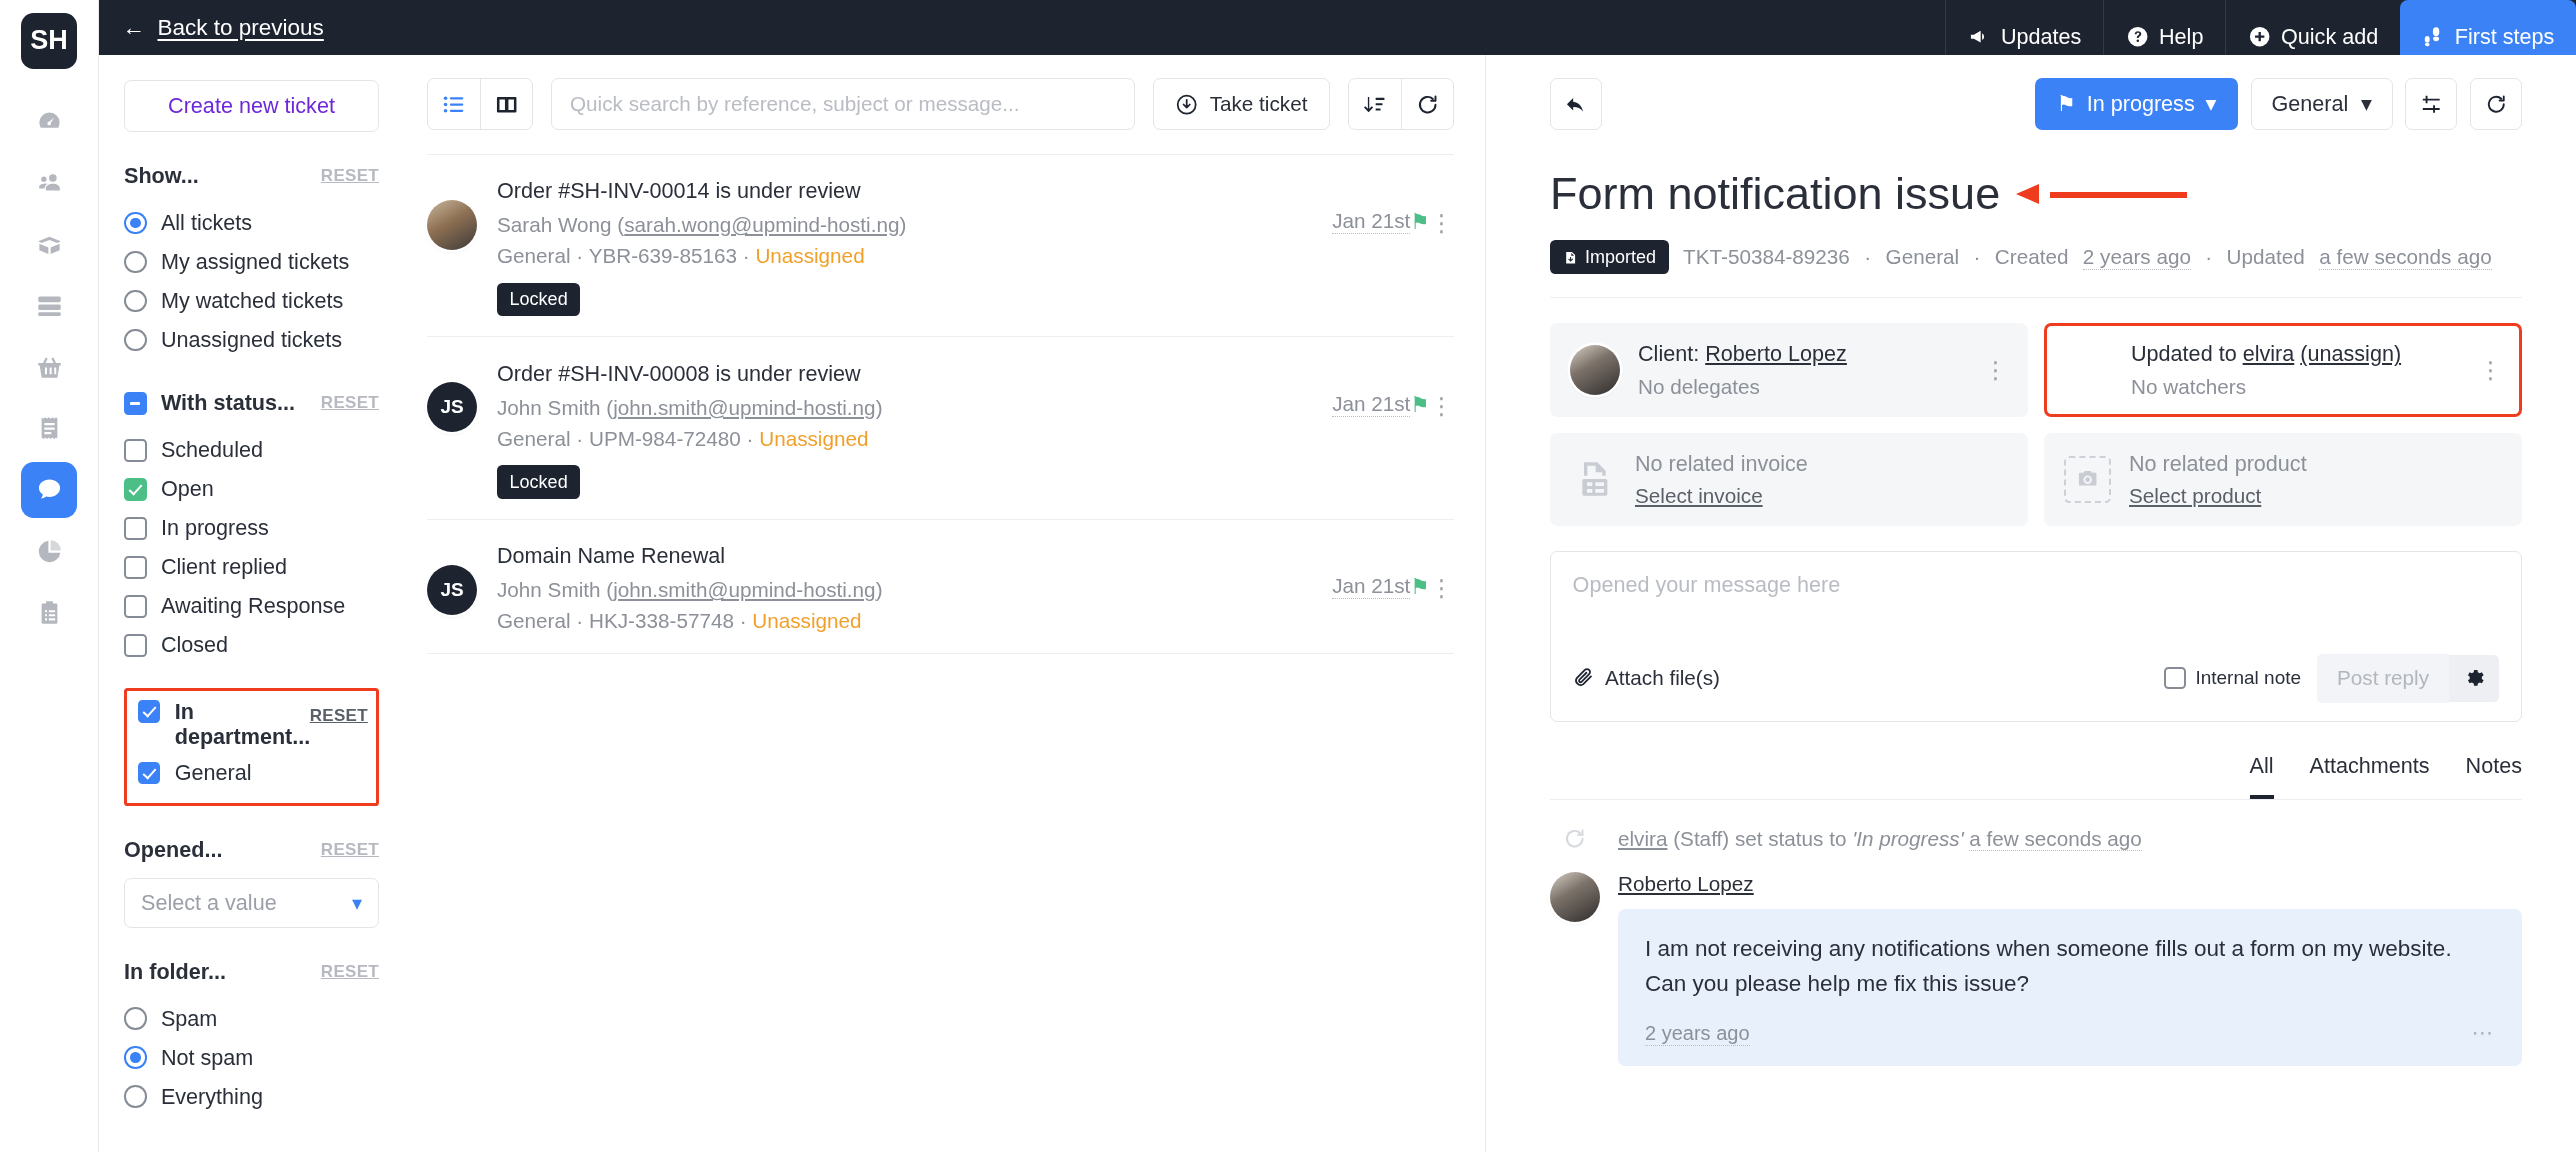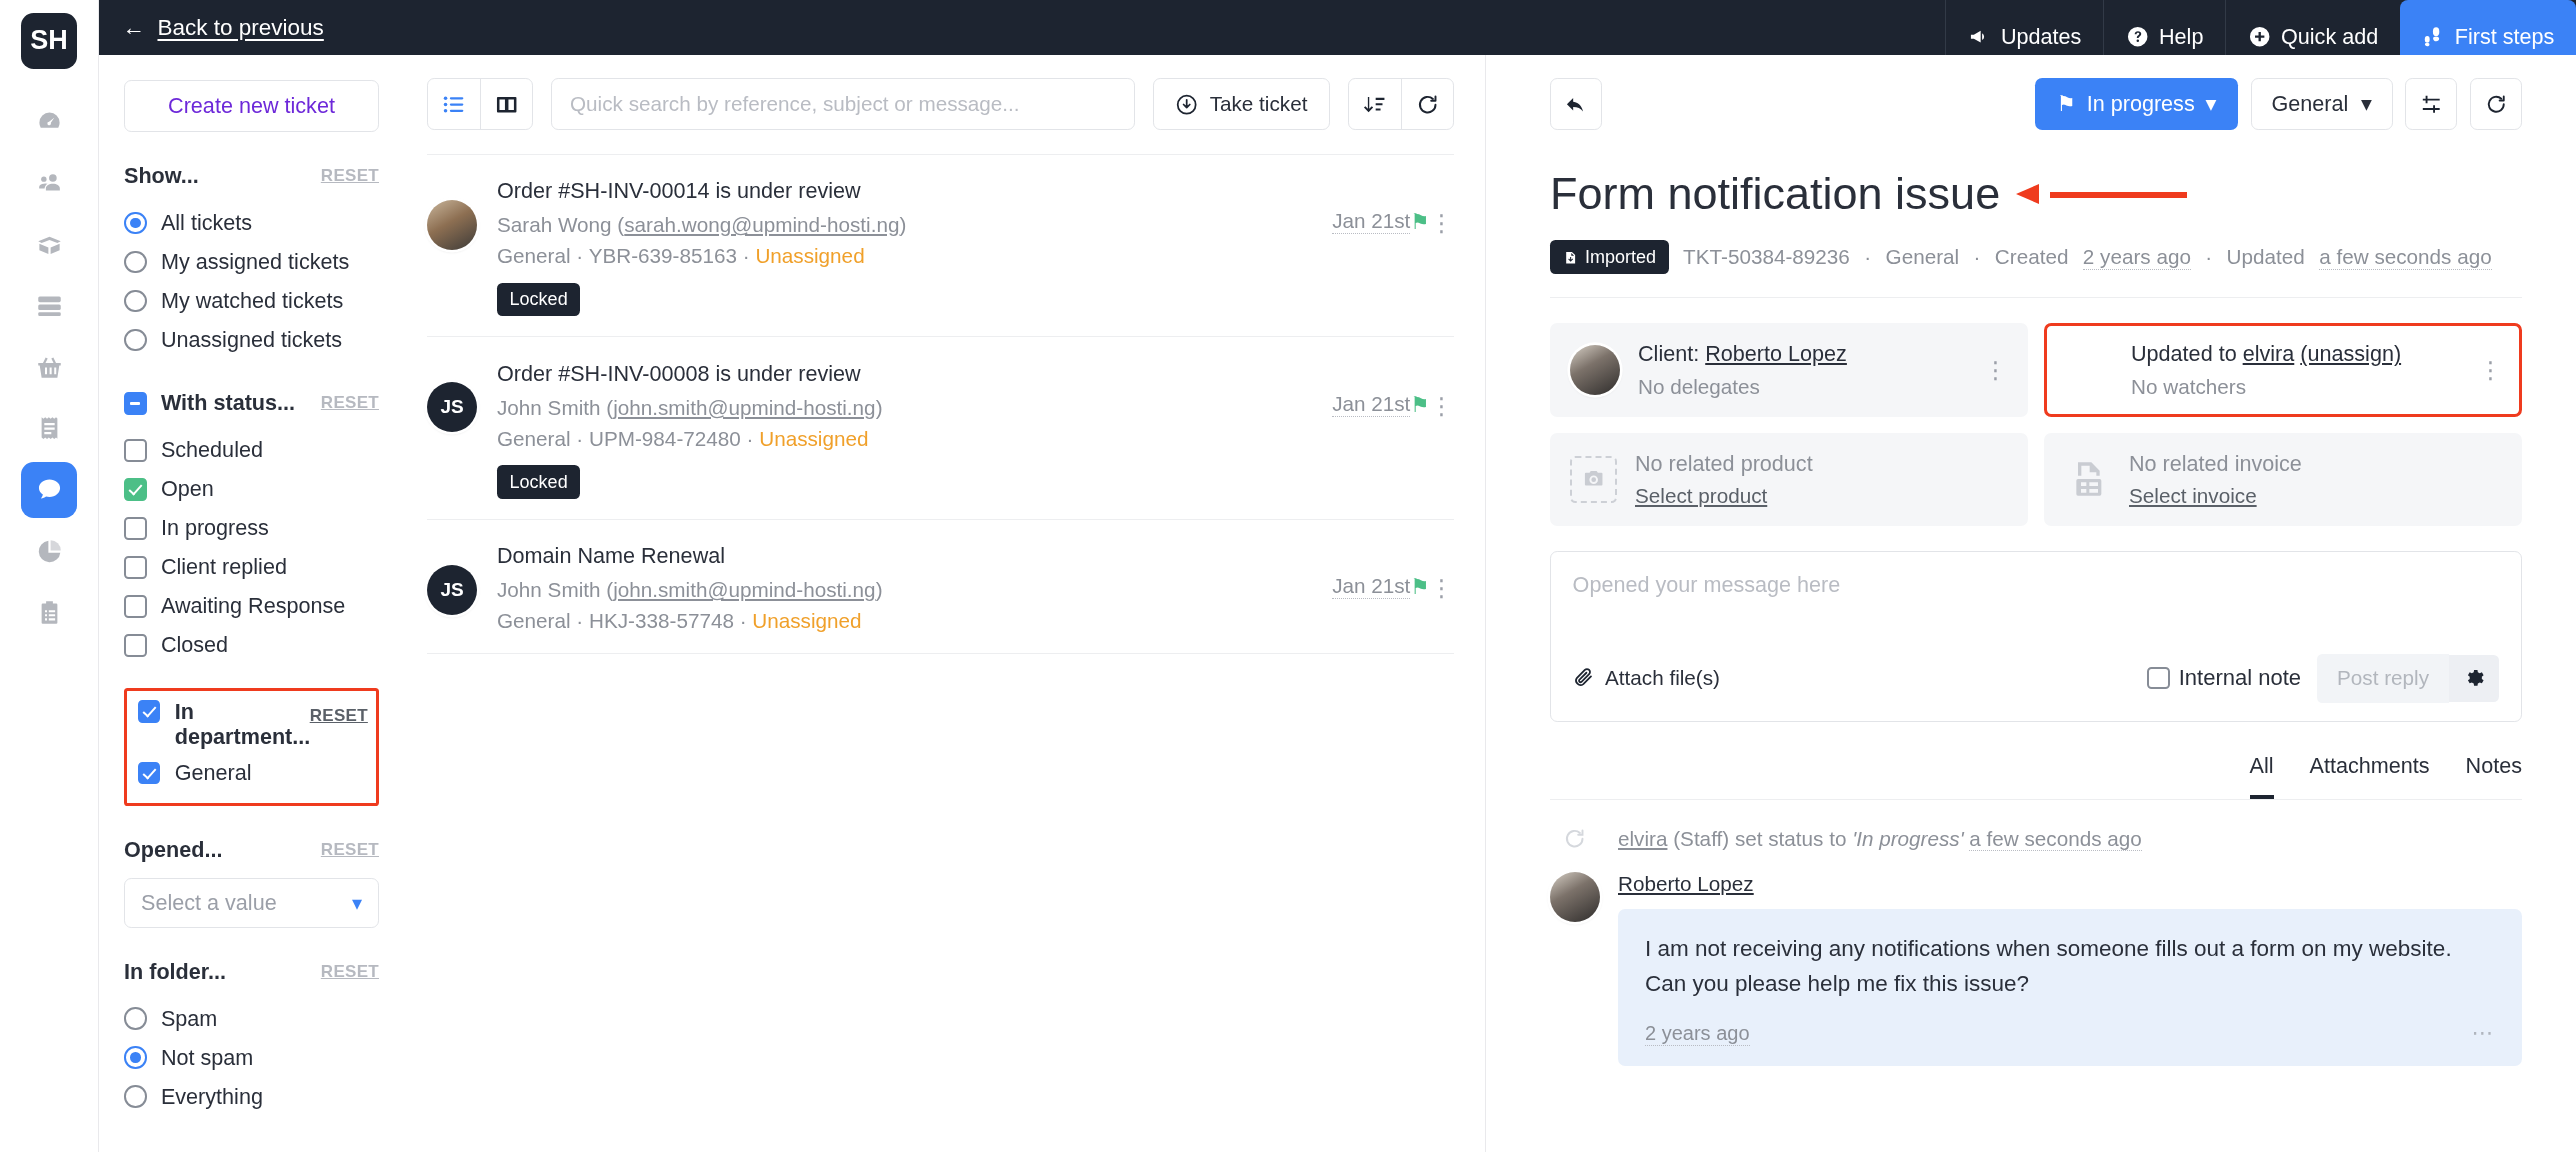--- a/index.html
+++ b/index.html
@@ -194,21 +194,21 @@
   .ph-icon svg { width: 40px; height: 40px; fill: currentColor; }
   .dashed { border: 2.2px dashed #cdd0d6; border-radius: 5.4px; }
   .c-link { text-decoration: underline; color: #5a6068; }
 
   .composer { margin-top: 25px; border: 0.9px solid #e2e4e8; border-radius: 7.2px;
               height: 171px; display: flex; flex-direction: column; }
   .c-area { flex: 1; padding: 20px 21.6px; font-size: 21.6px; color: #b9bcc3; }
   .c-bar { display: flex; align-items: center; padding: 0 21.6px 18px 21.6px; }
   .attach { display: flex; align-items: center; gap: 10.8px; font-size: 20.7px; color: #2a2f3a; cursor: pointer; }
   .c-bar-right { margin-left: auto; display: flex; align-items: center; gap: 16px; }
-  .inote { display: flex; align-items: center; gap: 9px; font-size: 22px; color: #2a2f3a; }
+  .inote { display: flex; align-items: center; gap: 9px; font-size: 19px; color: #2a2f3a; }
   .cb-plain { width: 22.5px; height: 22.5px; border-radius: 4.5px; border: 2.2px solid #868c96; }
   .post { background: #f2f4f7; color: #b2b6bd; font-size: 20.7px; padding: 12.6px 20px;
           border-radius: 5.4px 0 0 5.4px; }
   .gear { background: #edeff3; padding: 12.6px 14.4px; border-radius: 0 5.4px 5.4px 0;
           margin-left: -16px; display: flex; align-items: center; cursor: pointer; }
 
   .tabs { display: flex; justify-content: flex-end; gap: 36px; margin-top: 31px;
           border-bottom: 0.9px solid #edeef0; }
   .tab { font-size: 21.6px; color: #2a2f3a; padding-bottom: 16px; cursor: pointer; }
   .tab.active { border-bottom: 4.5px solid #1d2430; }
@@ -624,40 +624,40 @@
           <span>Updated to</span>
           <u>elvira</u>
           <u>(unassign)</u>
         </div>
         <div class="c-l2">No watchers</div>
       </div>
       <span class="kebab">⋮</span>
     </div>
 
     <div class="card">
+      <div class="ph-icon">
+        <svg viewBox="0 0 24 24">
+            <path d="M6 2h8l5 5v3h-2V8h-4V4H8v6H6V2zm0 10h13a1 1 0 011 1v8a1 1 0 01-1 1H6a1 1 0 01-1-1v-8a1 1 0 011-1zm1.8 2v2.2H11V14H7.8zm5 0v2.2h5.2V14h-5.2zm-5 4v2.2H11V18H7.8zm5 0v2.2h5.2V18h-5.2z"></path>
+          </svg>
+      </div>
+      <div class="c-txt">
+        <div class="c-l1" style="color:#8c9098;">No related invoice</div>
+        <div class="c-l2 c-link">Select invoice</div>
+      </div>
+    </div>
+
+    <div class="card">
       <div class="ph-icon dashed">
         <svg viewBox="0 0 24 24" style="width:23.4px;height:23.4px;">
             <path d="M9 4l-1.3 2H4a1 1 0 00-1 1v11a1 1 0 001 1h16a1 1 0 001-1V7a1 1 0 00-1-1h-3.7L15 4H9zm3 4.6a4.4 4.4 0 110 8.8 4.4 4.4 0 010-8.8zm0 2a2.4 2.4 0 100 4.8 2.4 2.4 0 000-4.8z"></path>
           </svg>
       </div>
       <div class="c-txt">
         <div class="c-l1" style="color:#8c9098;">No related product</div>
         <div class="c-l2 c-link">Select product</div>
-      </div>
-    </div>
-
-    <div class="card">
-      <div class="ph-icon">
-        <svg viewBox="0 0 24 24">
-            <path d="M6 2h8l5 5v3h-2V8h-4V4H8v6H6V2zm0 10h13a1 1 0 011 1v8a1 1 0 01-1 1H6a1 1 0 01-1-1v-8a1 1 0 011-1zm1.8 2v2.2H11V14H7.8zm5 0v2.2h5.2V14h-5.2zm-5 4v2.2H11V18H7.8zm5 0v2.2h5.2V18h-5.2z"></path>
-          </svg>
-      </div>
-      <div class="c-txt">
-        <div class="c-l1" style="color:#8c9098;">No related invoice</div>
-        <div class="c-l2 c-link">Select invoice</div>
       </div>
     </div>
   </div>
 
   <div class="composer">
     <div class="c-area">Opened your message here</div>
     <div class="c-bar">
       <div class="attach">
         <svg width="21.6" height="21.6" viewBox="0 0 24 24" fill="none" stroke="#1d2430" stroke-width="2" stroke-linecap="round">
             <path d="M20 10.5l-8.5 8.5a5 5 0 01-7-7l8.7-8.7a3.3 3.3 0 014.7 4.7l-8.7 8.7a1.7 1.7 0 01-2.3-2.3l8-8"></path>

